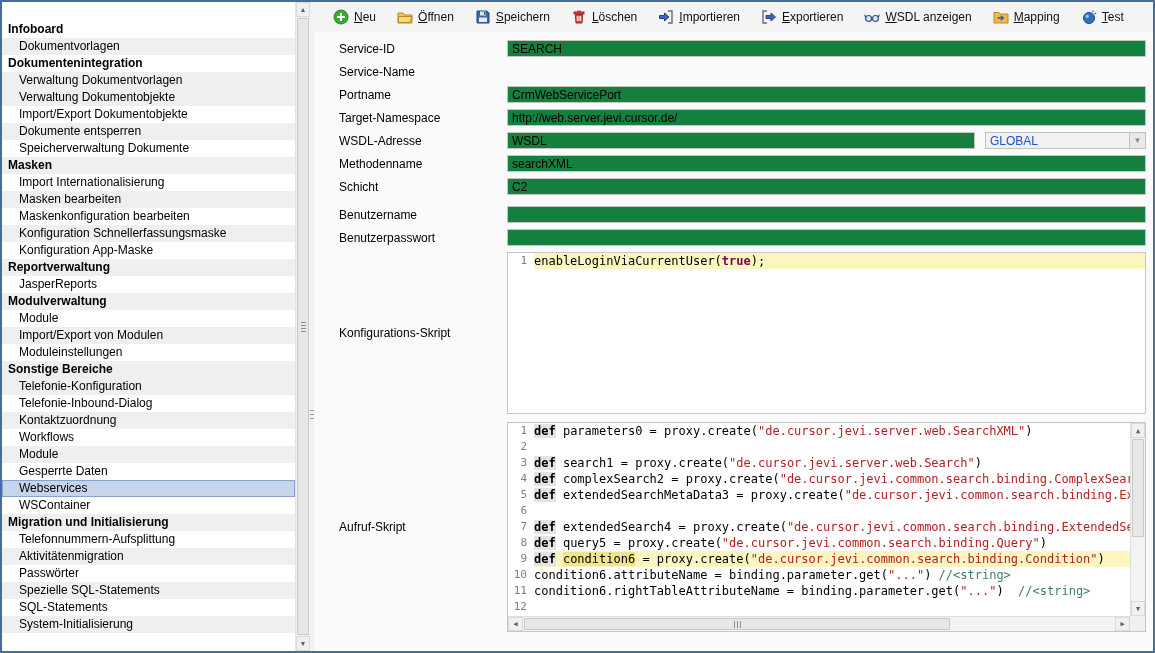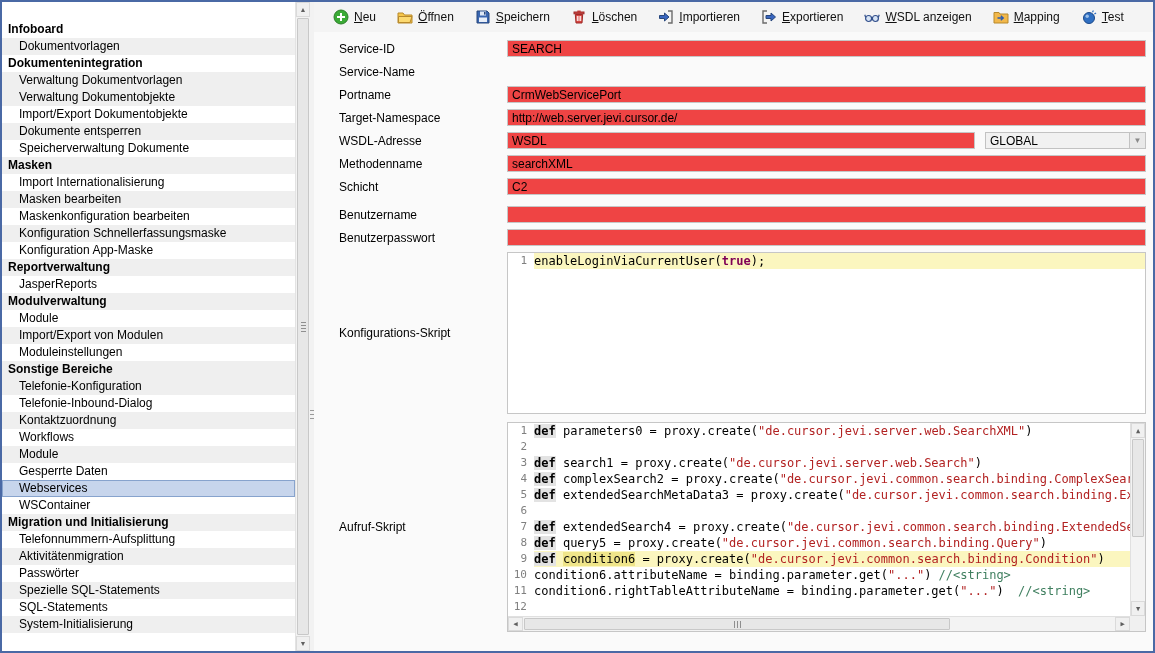--- a/index.html
+++ b/index.html
@@ -30,26 +30,26 @@
   .toolbar{height:30px;flex:none;display:flex;align-items:center;padding-left:16px;gap:15px;background:#f4f4f4;}
   .tb-btn{display:flex;align-items:center;gap:5px;background:none;border:none;font-family:"Liberation Sans",sans-serif;font-size:12px;color:#111;padding:2px 3px;cursor:default;white-space:nowrap;}
   .tb-icon{width:16px;height:16px;display:inline-flex;}
   .tb-icon svg{display:block;}
   .tb-label u{text-decoration:underline;}
 
   
   .form{flex:1;padding:8px 7px 0 25px;overflow:hidden;}
   .frow{display:flex;align-items:center;margin-bottom:6px;min-height:17px;}
   .flabel{width:168px;flex:none;font-size:12px;color:#000;white-space:nowrap;}
-  .field{flex:1;height:17px;border:1px solid #c6c6c6;background:#ef4444;font-family:"Liberation Sans",sans-serif;font-size:12px;padding:0 4px;color:#000;outline:none;min-width:0;}
+  .field{flex:1;height:17px;border:1px solid #c6c6c6;background:#15803d;font-family:"Liberation Sans",sans-serif;font-size:12px;padding:0 4px;color:#000;outline:none;min-width:0;}
   .mt11{margin-top:11px;}
   .mt2{margin-top:2px;}
   .erow{margin-bottom:8px;}
   .combo{width:161px;flex:none;margin-left:10px;height:17px;border:1px solid #c2c2c2;background:#f1f1f1;display:flex;align-items:center;cursor:default;}
-  .combo-text{flex:1;font-size:12px;color:#000000;padding-left:4px;white-space:nowrap;overflow:hidden;}
+  .combo-text{flex:1;font-size:12px;color:#1d4ed8;padding-left:4px;white-space:nowrap;overflow:hidden;}
   .combo-arrow{width:16px;height:100%;border-left:1px solid #c2c2c2;background:#e9e9e9;color:#8a8a8a;font-size:8px;display:flex;align-items:center;justify-content:center;}
 
   
   .editor{flex:1;border:1px solid #c6c6c6;background:#fff;position:relative;overflow:hidden;font-family:"DejaVu Sans Mono",monospace;font-size:12px;min-width:0;}
   .code-host{position:absolute;left:0;top:0;right:0;bottom:0;overflow:hidden;}
   .editor.call .code-host{right:15px;bottom:15px;}
   .code-line{display:flex;height:16px;line-height:16px;white-space:pre;}
   .lnum{width:26px;text-align:right;padding-right:7px;color:#808080;flex:none;font-size:11px;line-height:16px;}
   .lcode{flex:1;overflow:hidden;color:#000;}
   .code-line.hl .lcode{background:#fbf6bf;}

